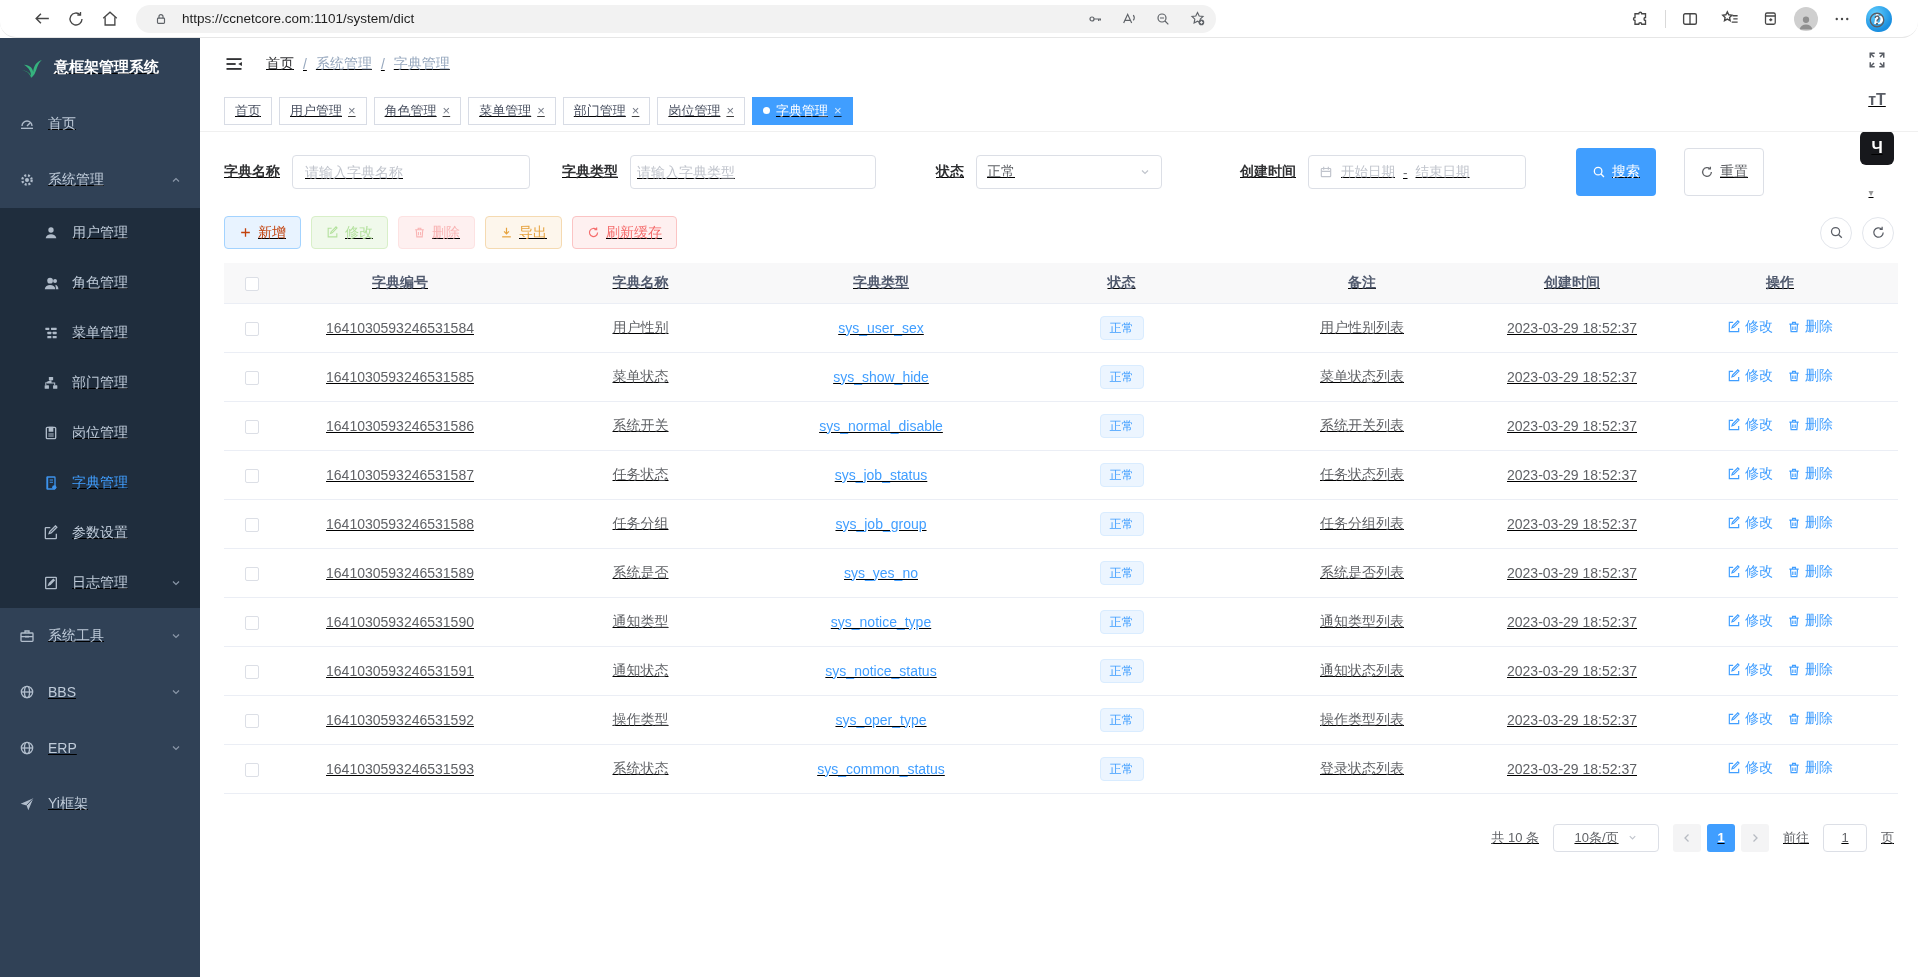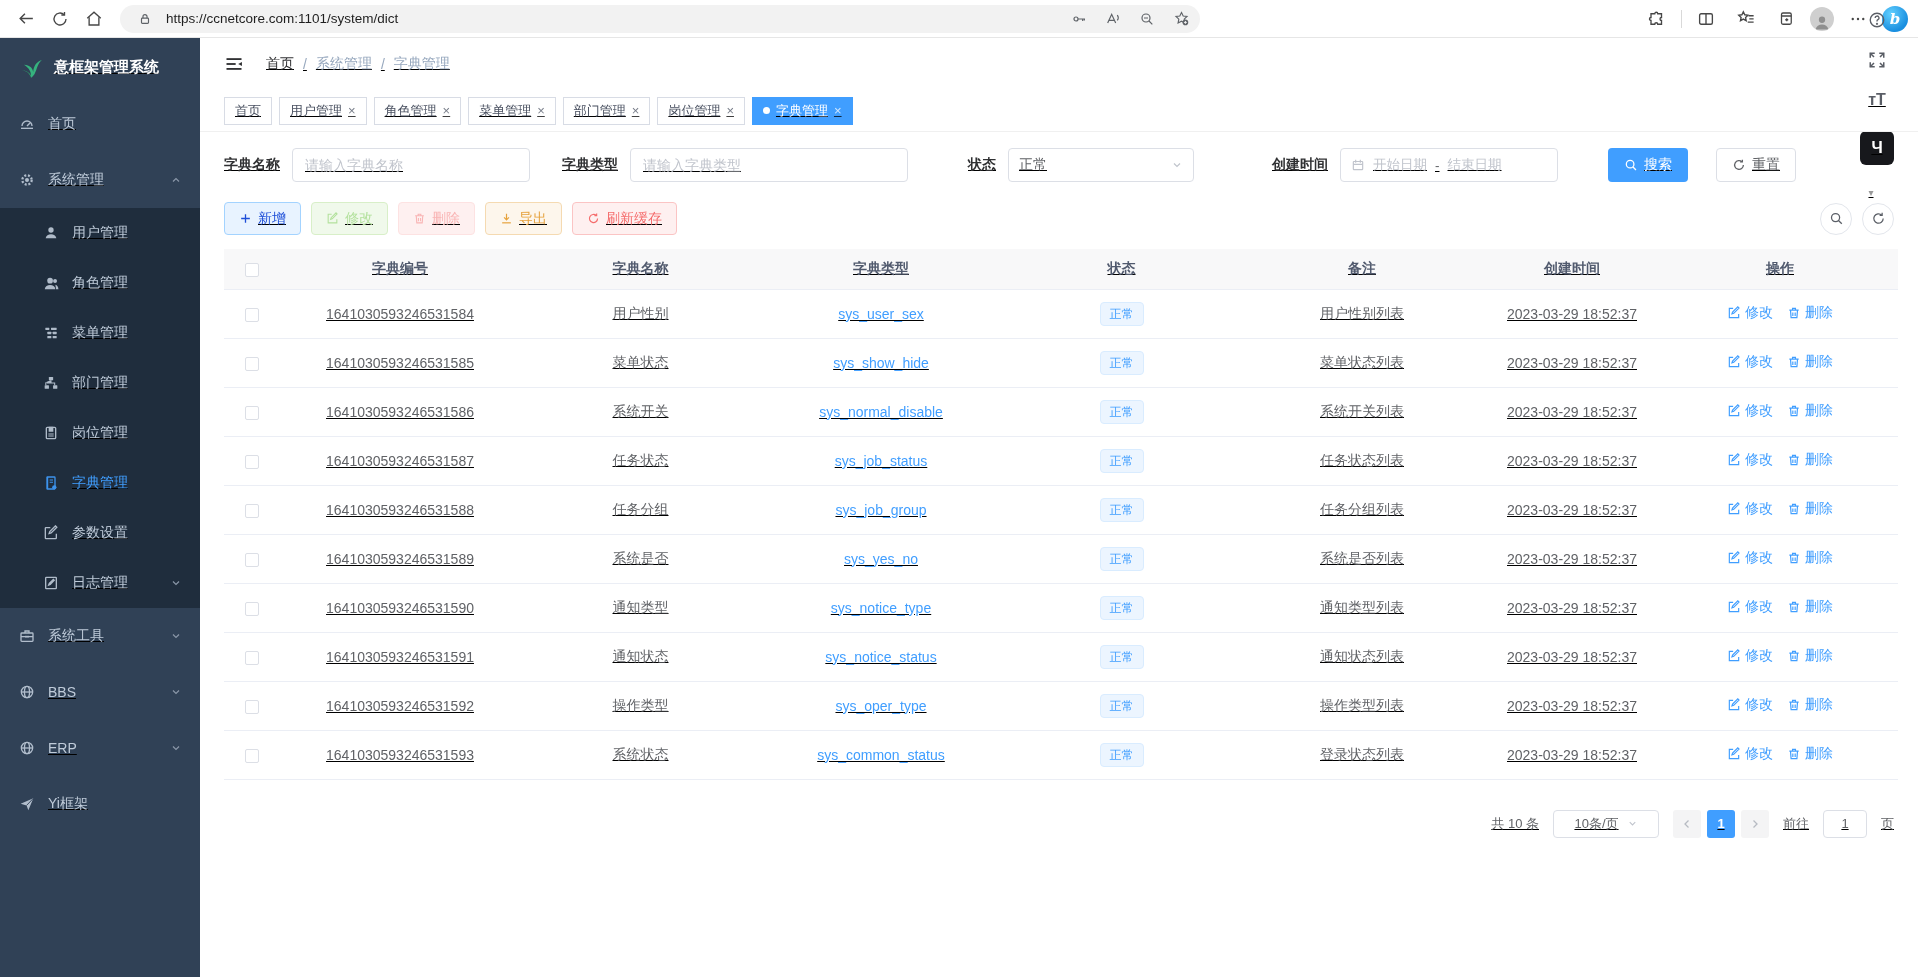--- a/index.html
+++ b/index.html
@@ -1,19 +1,19 @@
 <!DOCTYPE html>
 <html><head>
 <meta charset="utf-8">
 <style>
   * { margin:0; padding:0; box-sizing:border-box; }
   html,body { width:1918px; height:977px; overflow:hidden; font-family:"Liberation Sans","DejaVu Sans",sans-serif; background:#fff; }
 
   
-  .browser-bar { height:38px; background:#fff; display:flex; align-items:center; padding:0 10px; gap:2px; border-bottom:1px solid #e6e6e6; }
+  .browser-bar { height:38px; background:#fff; display:flex; align-items:center; padding:0 26px; gap:2px; border-bottom:1px solid #e6e6e6;border-radius:16px; }
   .cbtn { width:32px; height:32px; display:flex; align-items:center; justify-content:center; color:#474747; border-radius:4px; flex:0 0 auto; }
   .url-pill { flex:0 1 1080px; height:28px; margin:0 8px; background:#f2f2f2; border-radius:14px; display:flex; align-items:center; padding:0 6px 0 12px; gap:8px; color:#5f6368; }
   .url-text { flex:1; font-size:13.5px; color:#1f1f1f; white-space:nowrap; overflow:hidden; }
   .pill-ico { width:26px; height:26px; display:flex; align-items:center; justify-content:center; color:#5f6368; }
   .chrome-right { display:flex; align-items:center; gap:8px; margin-left:auto; }
   .vdiv { width:1px; height:18px; background:#d9d9d9; }
   .avatar-chrome { width:24px; height:24px; border-radius:50%; background:#cfcfcf; display:flex; align-items:flex-end; justify-content:center; overflow:hidden; }
   .bing-badge { width:26px; height:26px; border-radius:50% 50% 50% 45%; background:radial-gradient(circle at 35% 30%, #62d0ff, #1a8fe0 70%); color:#fff; font-weight:bold; font-style:italic; font-size:15px; display:flex; align-items:center; justify-content:center; font-family:"DejaVu Serif",serif; }
 
   
@@ -52,28 +52,28 @@
 
   
   .filter-row { margin-top:16px; display:flex; align-items:center; font-size:14px; color:#303133; }
   .f-label { font-weight:bold; margin-right:12px; white-space:nowrap; }
   .f-input { height:34px; border:1px solid #dcdfe6; border-radius:4px; padding:0 12px; font-size:14px; color:#606266; font-family:inherit; }
   .f-input::placeholder { color:#c0c4cc; }
   .gap30 { width:32px; }
   .f-select { width:186px; height:34px; border:1px solid #dcdfe6; border-radius:4px; display:flex; align-items:center; padding:0 10px; color:#606266; cursor:pointer; }
   .f-select .chev { margin-left:auto; color:#c0c4cc; display:flex; }
   .f-date { width:218px; height:34px; border:1px solid #dcdfe6; border-radius:4px; display:flex; align-items:center; gap:8px; padding:0 10px; color:#c0c4cc; font-size:13.5px; }
-  .btn { height:34px; border-radius:4px; display:inline-flex; align-items:center; gap:6px; padding:0 15px; font-size:14px; cursor:pointer; border:1px solid transparent; white-space:nowrap; }
+  .btn { height:48px; border-radius:4px; display:inline-flex; align-items:center; gap:6px; padding:0 15px; font-size:14px; cursor:pointer; border:1px solid transparent; white-space:nowrap; }
   .btn-primary { background:#409eff; color:#fff; }
   .btn-plain { background:#fff; border-color:#dcdfe6; color:#606266; }
 
   
   .toolbar-row { margin-top:20px; display:flex; align-items:center; gap:10px; }
   .btn-sm { height:33px; padding:0 14px; font-size:14px; }
-  .b-add { background:#e8f3ff; border-color:#a3d3ff; color:#1d4ed8; }
+  .b-add { background:#e8f3ff; border-color:#a3d3ff; color:#c2410c; }
   .b-edit { background:#f0f9eb; border-color:#d8efc8; color:#b3e19d; }
   .b-del { background:#fef0f0; border-color:#fde2e2; color:#f9b4b4; }
   .b-exp { background:#fdf6ec; border-color:#f5dab1; color:#e6a23c; }
   .b-cache { background:#fef0f0; border-color:#fbc4c4; color:#f56c6c; }
   .toolbar-right { margin-left:auto; display:flex; gap:10px; }
   .circle-btn { width:32px; height:32px; border-radius:50%; border:1px solid #e3e6ec; background:#fff; color:#5a5e66; display:flex; align-items:center; justify-content:center; cursor:pointer; }
 
   
   table { margin-top:14px; width:100%; border-collapse:collapse; table-layout:fixed; }
   thead th { background:#f8f8f9; height:40px; font-size:14px; color:#515a6e; font-weight:bold; text-align:center; }
@@ -451,21 +451,21 @@
         </div>
       </div>
 
     <div class="content">
 
       <div class="filter-row">
         <span class="f-label">字典名称</span>
         <input class="f-input" style="width: 238px;" placeholder="请输入字典名称">
         <span class="gap30"></span>
         <span class="f-label">字典类型</span>
-        <input class="f-input" style="width: 278px;" placeholder="请输入字典类型">
+        <input class="f-input" style="width: 246px; padding-left: 6px;" placeholder="请输入字典类型">
         <span style="width:60px"></span>
         <span class="f-label">状态</span>
         <div class="f-select">
           <span>正常</span>
           <span class="chev">
             <svg width="12" height="12" viewBox="0 0 24 24" fill="none" stroke="currentColor" stroke-width="2.4">
                 <path d="M6 9l6 6 6-6"></path>
               </svg>
           </span>
         </div>

